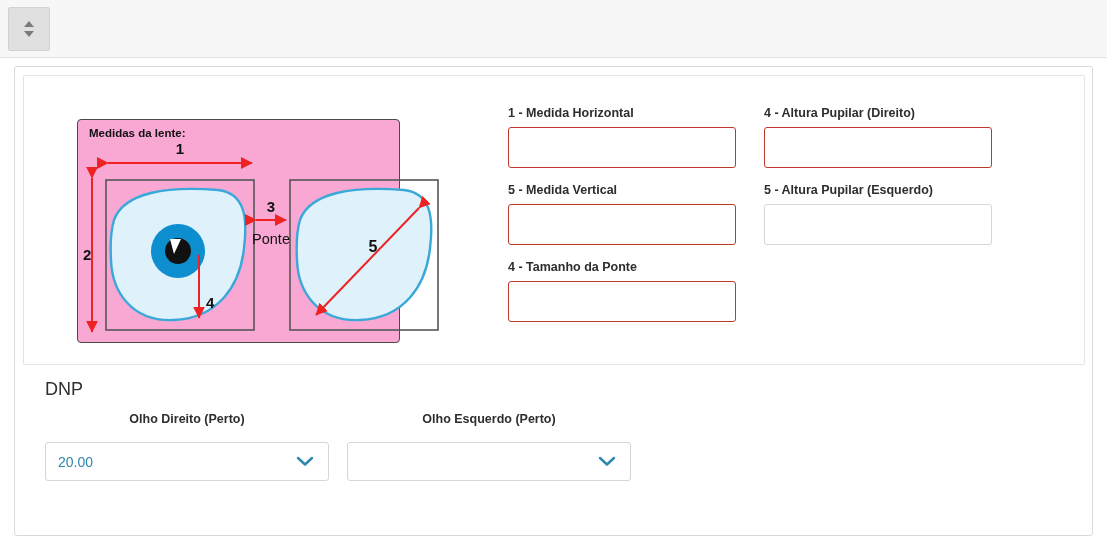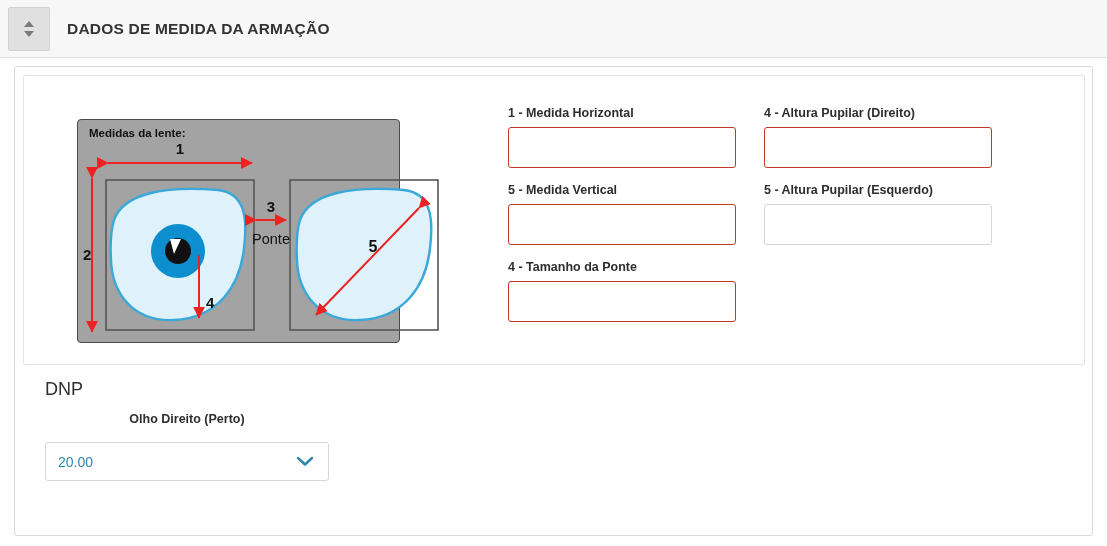--- a/index.html
+++ b/index.html
@@ -76,21 +76,21 @@
 
   
   .diagram {
     position: absolute;
     left: 53px;
     top: 43px;
     width: 323px;
     height: 224px;
     border: 1px solid #4a4a4a;
     border-radius: 4px;
-    background: #a3a3a3;
+    background: #f9a8d4;
   }
   .diagram-caption {
     position: absolute;
     left: 11px;
     top: 7px;
     font-size: 11.5px;
     font-weight: bold;
     color: #111111;
   }
   .diagram svg { position: absolute; left: 0; top: 0; }
@@ -185,21 +185,20 @@
 
   <div class="header">
     <div class="collapse-toggle">
       <span>
         <svg width="16" height="24" viewBox="0 0 16 24">
           <polygon points="8,4 13,10 3,10" fill="#7a7a7a"></polygon>
           <polygon points="8,20 13,14 3,14" fill="#7a7a7a"></polygon>
         </svg>
       </span>
     </div>
-    <div class="header-title">DADOS DE MEDIDA DA ARMAÇÃO</div>
   </div>
 
   <div class="card">
 
     <div class="measures-panel">
 
       <div class="diagram">
         <div class="diagram-caption">Medidas da lente:</div>
         <svg width="372" height="224" viewBox="0 0 372 224">
 
@@ -286,18 +285,29 @@
           <div class="select-box">
             <span class="select-value">20.00</span>
             <span class="select-caret">
               <svg width="18" height="12" viewBox="0 0 18 12">
                 <polyline points="2,3 9,9.5 16,3" fill="none" stroke="#2e86ab" stroke-width="2.4" stroke-linecap="round" stroke-linejoin="round"></polyline>
               </svg>
             </span>
           </div>
         </div>
 
+        <div class="select-group sg-right">
+          <label class="select-label">Olho Esquerdo (Perto)</label>
+          <div class="select-box">
+            <span class="select-value"></span>
+            <span class="select-caret">
+              <svg width="18" height="12" viewBox="0 0 18 12">
+                <polyline points="2,3 9,9.5 16,3" fill="none" stroke="#2e86ab" stroke-width="2.4" stroke-linecap="round" stroke-linejoin="round"></polyline>
+              </svg>
+            </span>
+          </div>
+        </div>
 
       </div>
     </div>
 
   </div>
 </div>
 
 </body></html>

